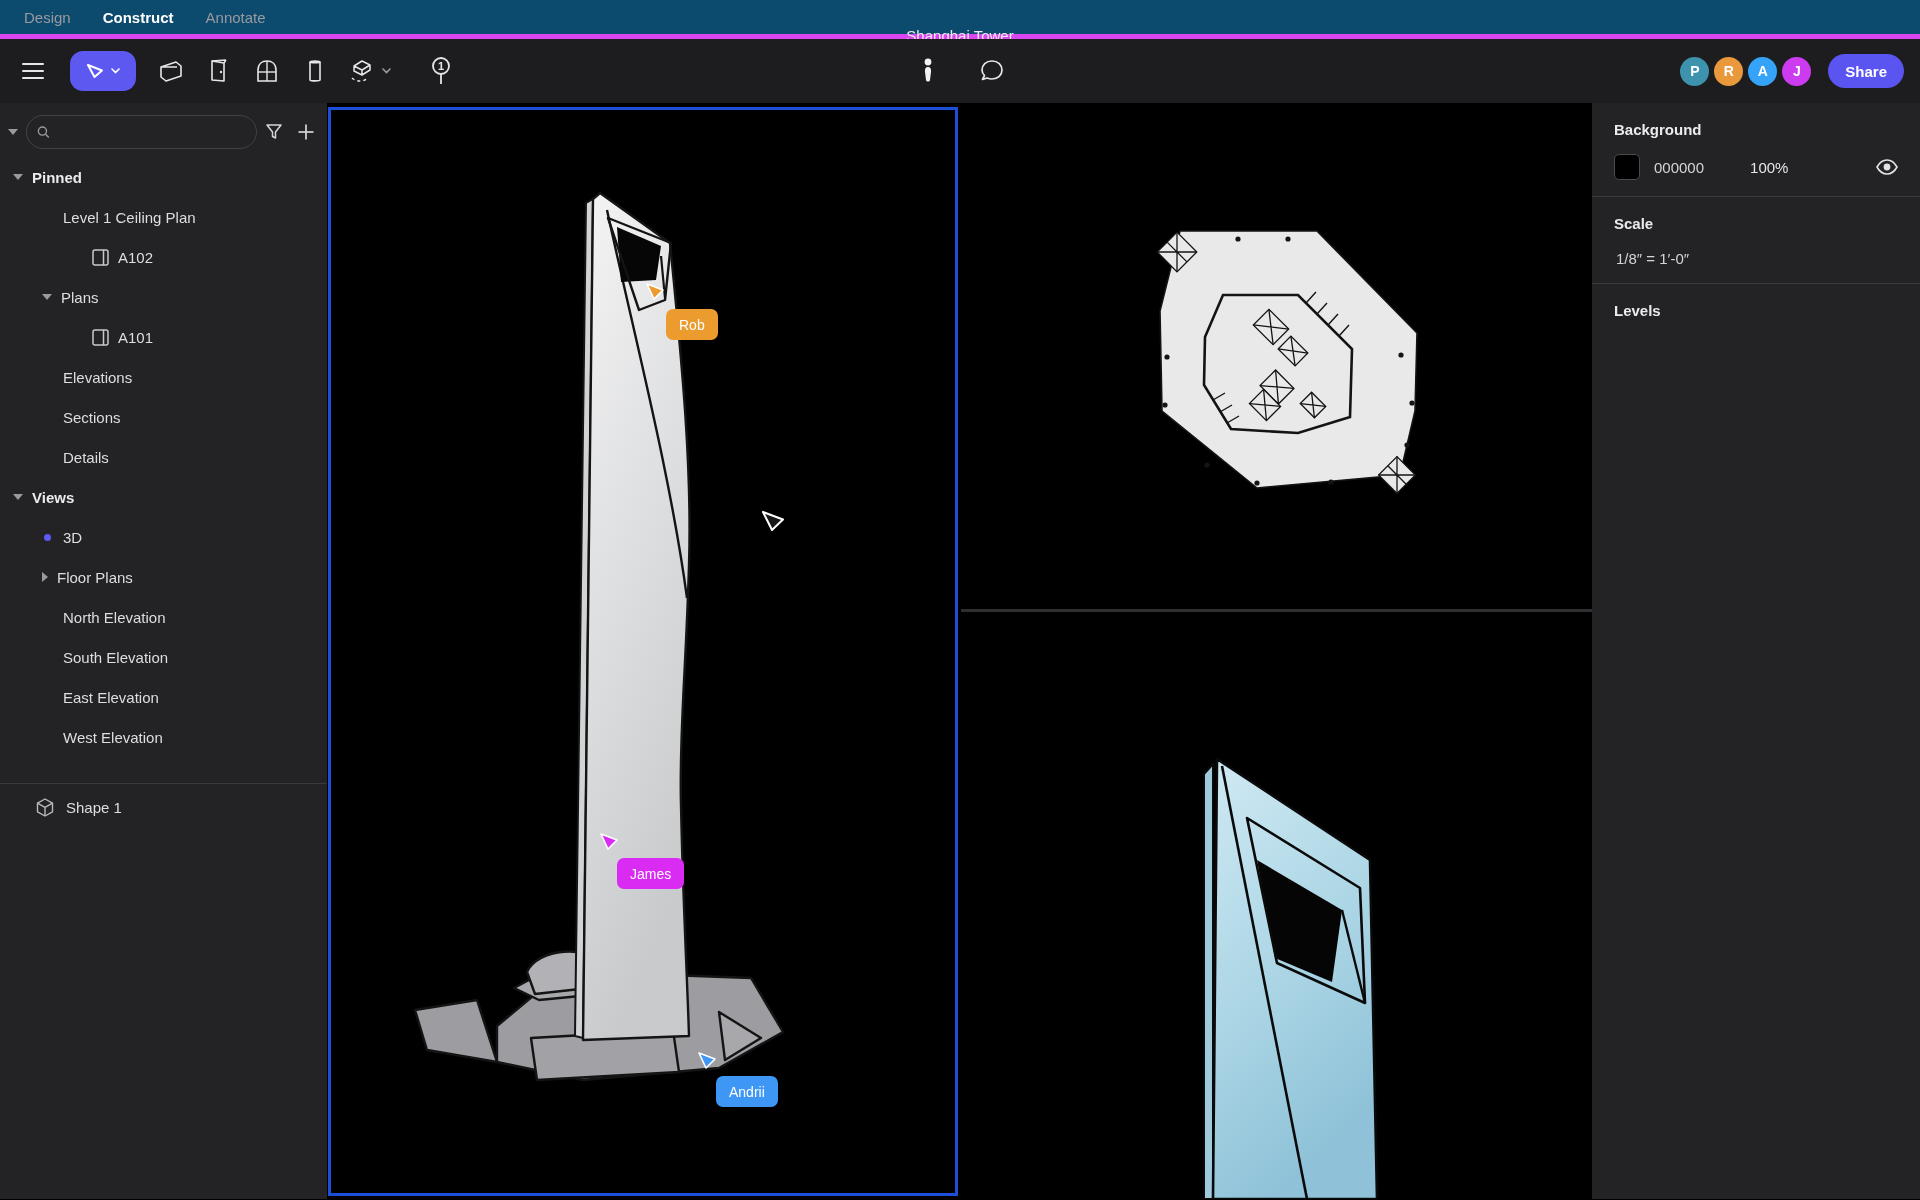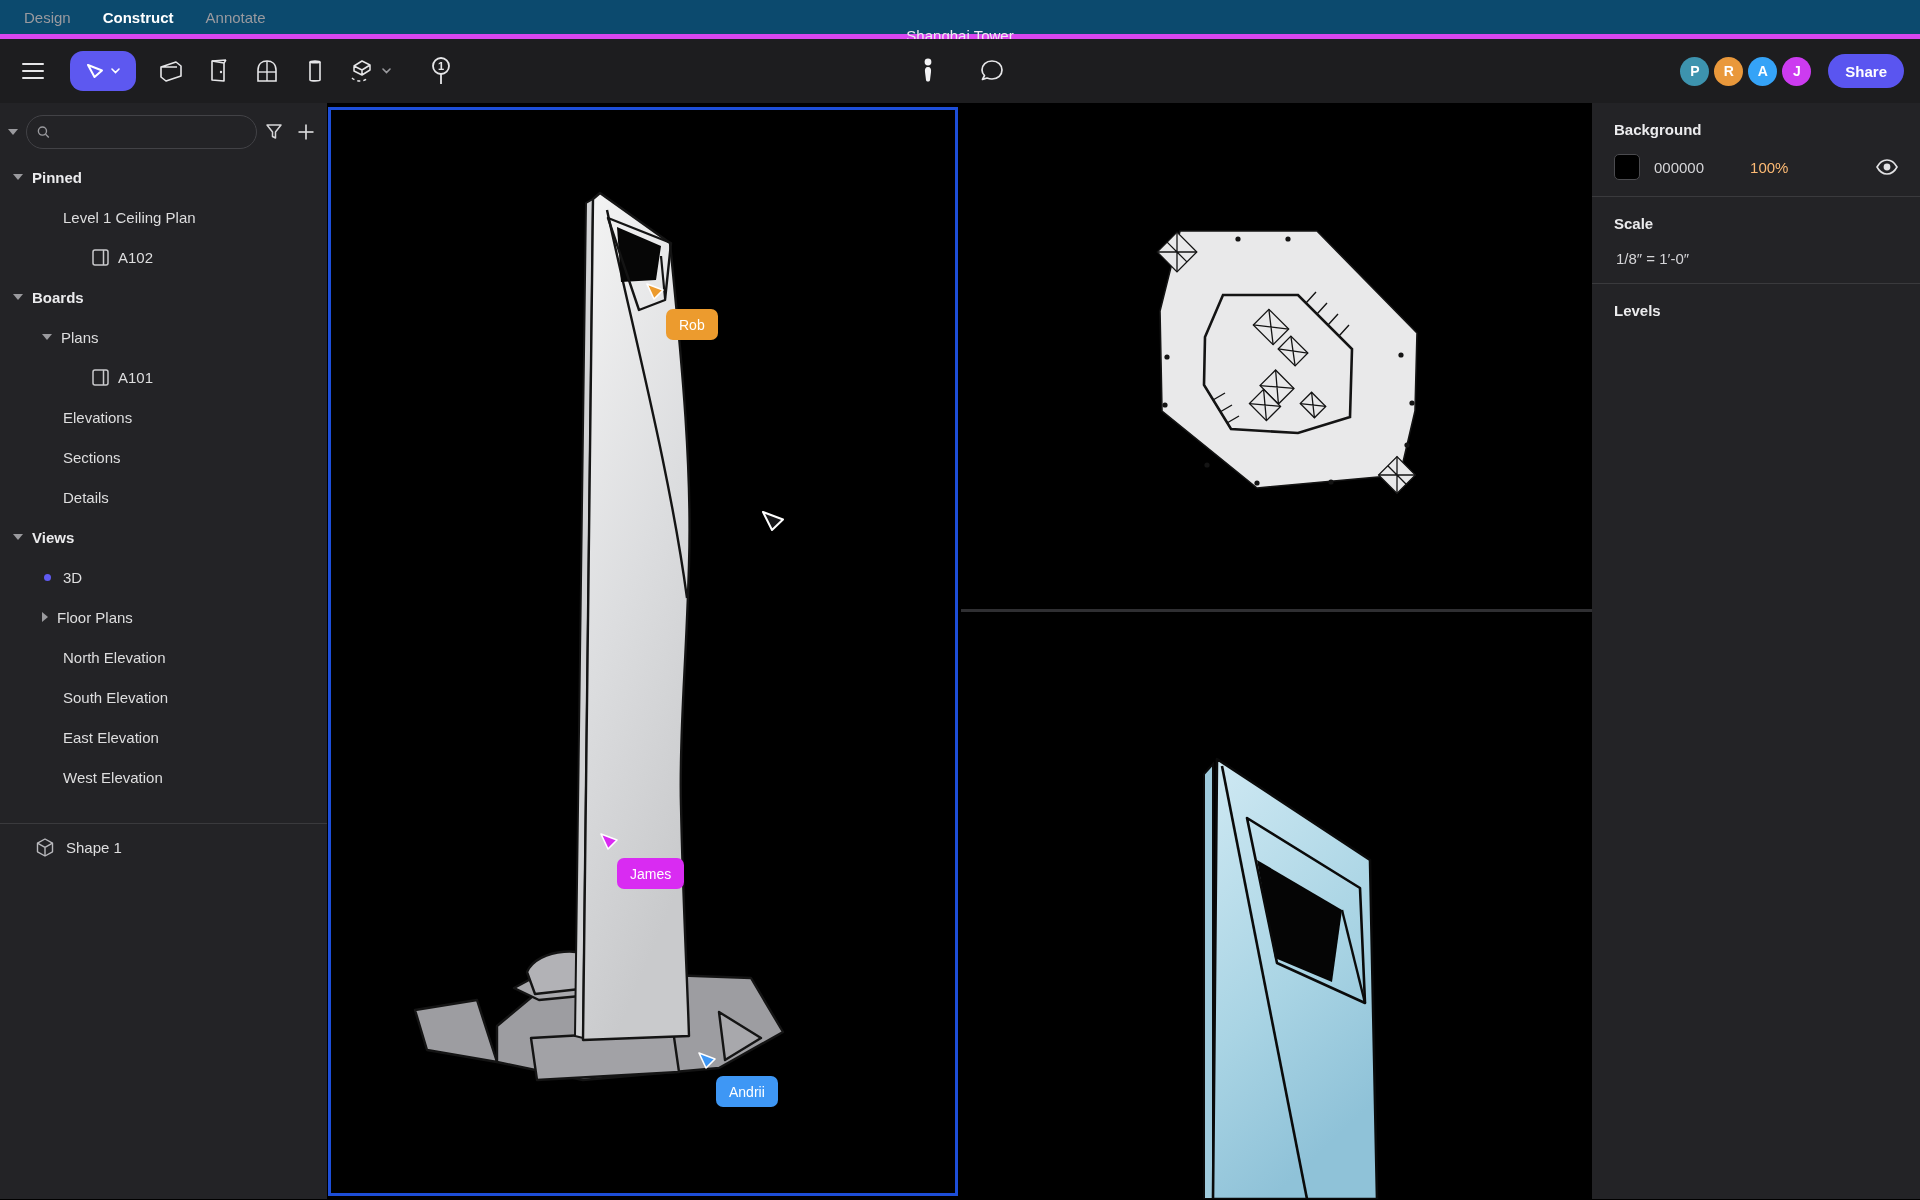--- a/index.html
+++ b/index.html
@@ -66,21 +66,21 @@
   .lab-james  { background:#D92BF2; }
   .lab-andrii { background:#3E97F5; }
 
   
   .p-sec { padding:18px 22px 16px 22px; }
   .p-title { font-size:15px; font-weight:700; color:#ebebed; }
   .p-div { border-top:1px solid #3a3a3d; }
   .bg-row { display:flex; align-items:center; margin-top:16px; }
   .swatch { width:26px; height:26px; border-radius:5px; background:#000; border:1.5px solid #4b4b4f; }
   .hex { font-size:15px; color:#d5d5d8; margin-left:14px; }
-  .opacity { font-size:15px; color:#fdba74; margin-left:46px; }
+  .opacity { font-size:15px; color:#e5e5e5; margin-left:46px; }
   .eye { margin-left:auto; }
   .scale-val { font-size:15px; color:#d5d5d8; margin-top:18px; padding-left:2px; }
   .lvl-row { display:flex; align-items:center; gap:14px; height:37px; padding-left:2px;
     font-size:15px; color:#dededf; }
   .lvl-rows { margin-top:8px; }
 </style>
 </head>
 <body>
 
 <div class="topbar">
@@ -202,24 +202,20 @@
       <span class="lbl">Level 1 Ceiling Plan</span>
     </div>
     <div class="s-row ind-icon">
       <svg width="17" height="17" viewBox="0 0 17 17">
         <rect x="1" y="1" width="15" height="15" rx="2" fill="none" stroke="#c9c9cc" stroke-width="1.5"></rect>
         <line x1="11.5" y1="1" x2="11.5" y2="16" stroke="#c9c9cc" stroke-width="1.5"></line>
       </svg>
       <span class="lbl">A102</span>
     </div>
 
-    <div class="s-row ind-head">
-      <span class="chev down"></span>
-      <span class="lbl bold">Boards</span>
-    </div>
     <div class="s-row ind-sub">
       <span class="chev down"></span>
       <span class="lbl">Plans</span>
     </div>
     <div class="s-row ind-icon">
       <svg width="17" height="17" viewBox="0 0 17 17">
         <rect x="1" y="1" width="15" height="15" rx="2" fill="none" stroke="#c9c9cc" stroke-width="1.5"></rect>
         <line x1="11.5" y1="1" x2="11.5" y2="16" stroke="#c9c9cc" stroke-width="1.5"></line>
       </svg>
       <span class="lbl">A101</span>

